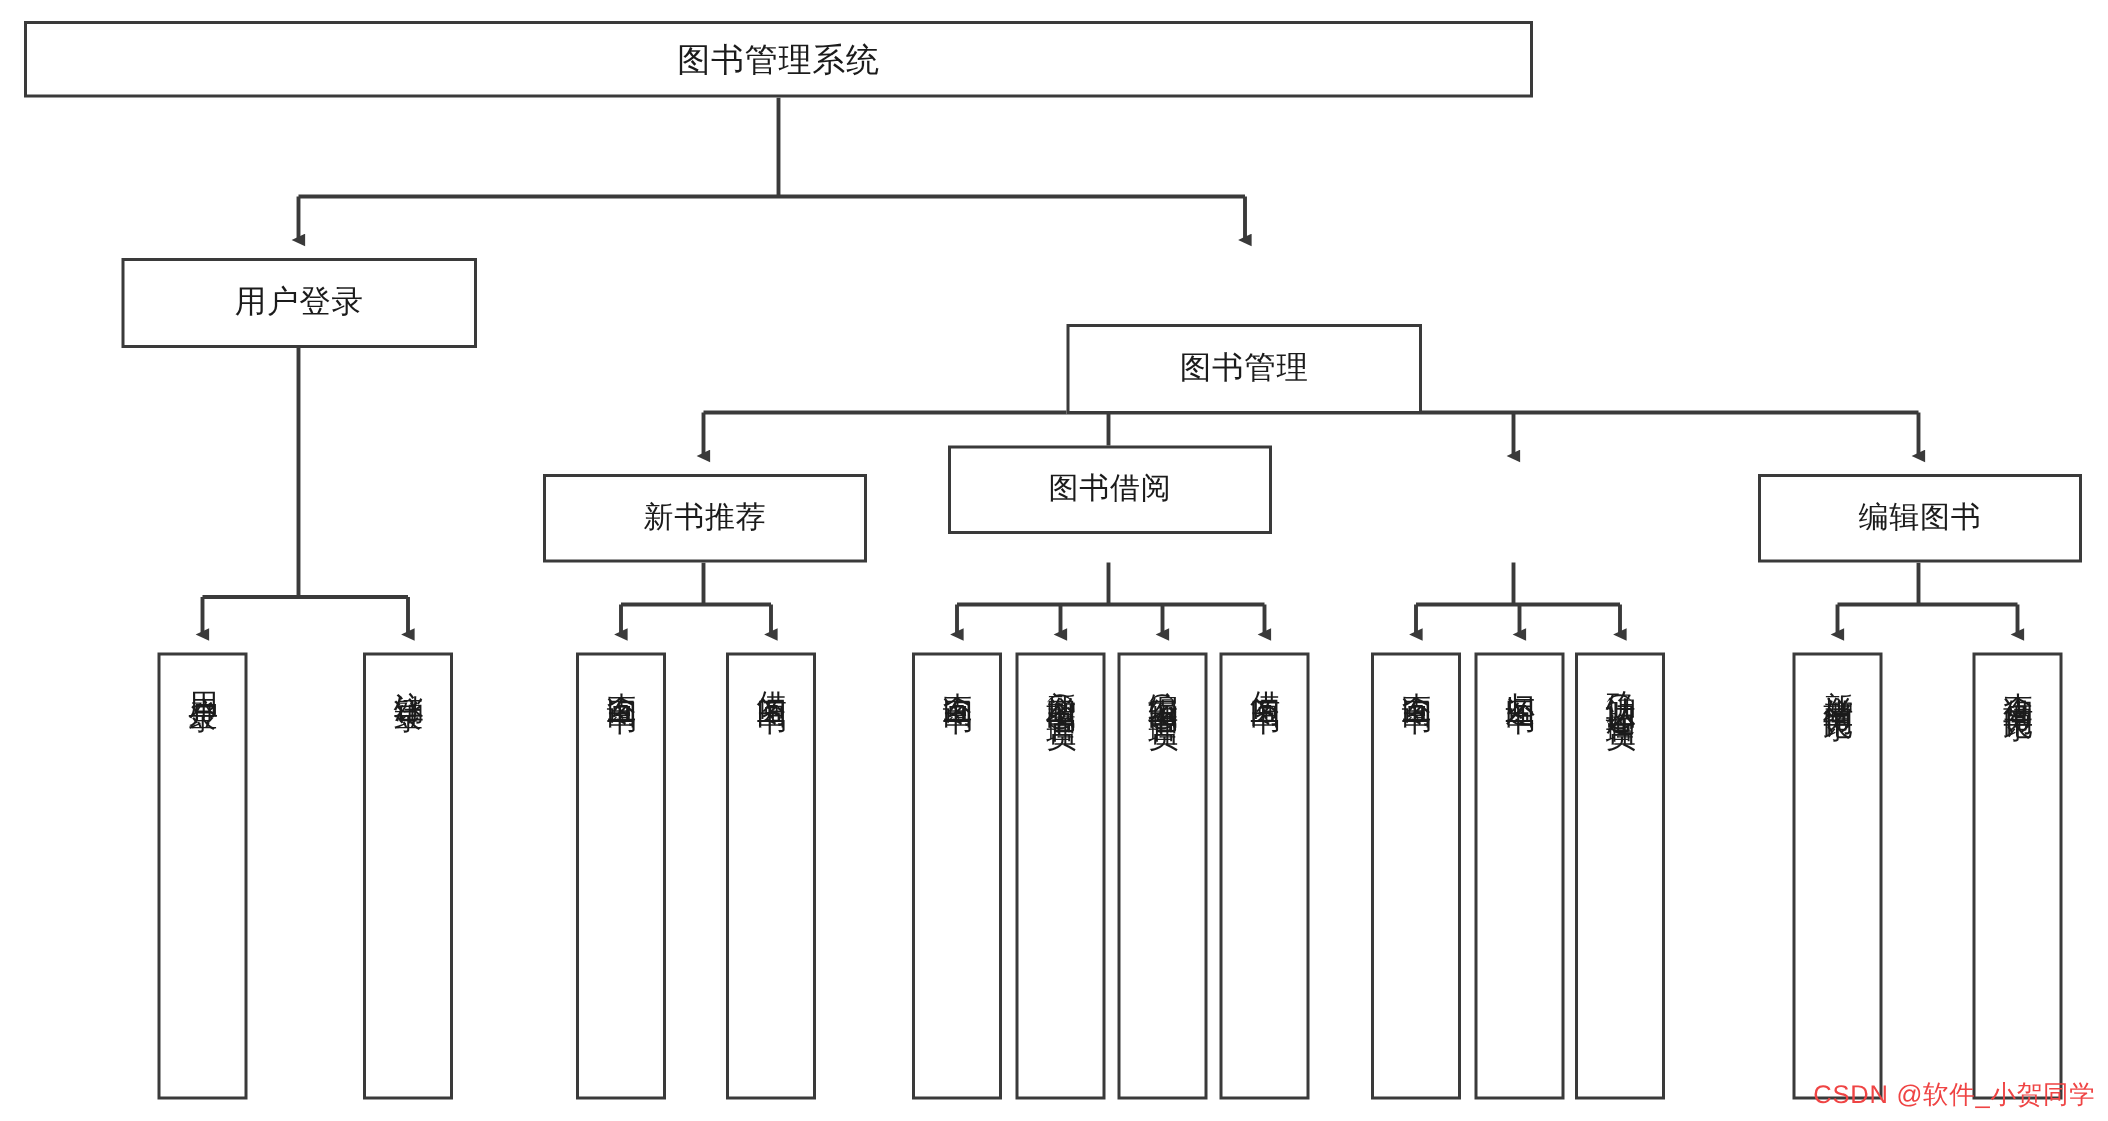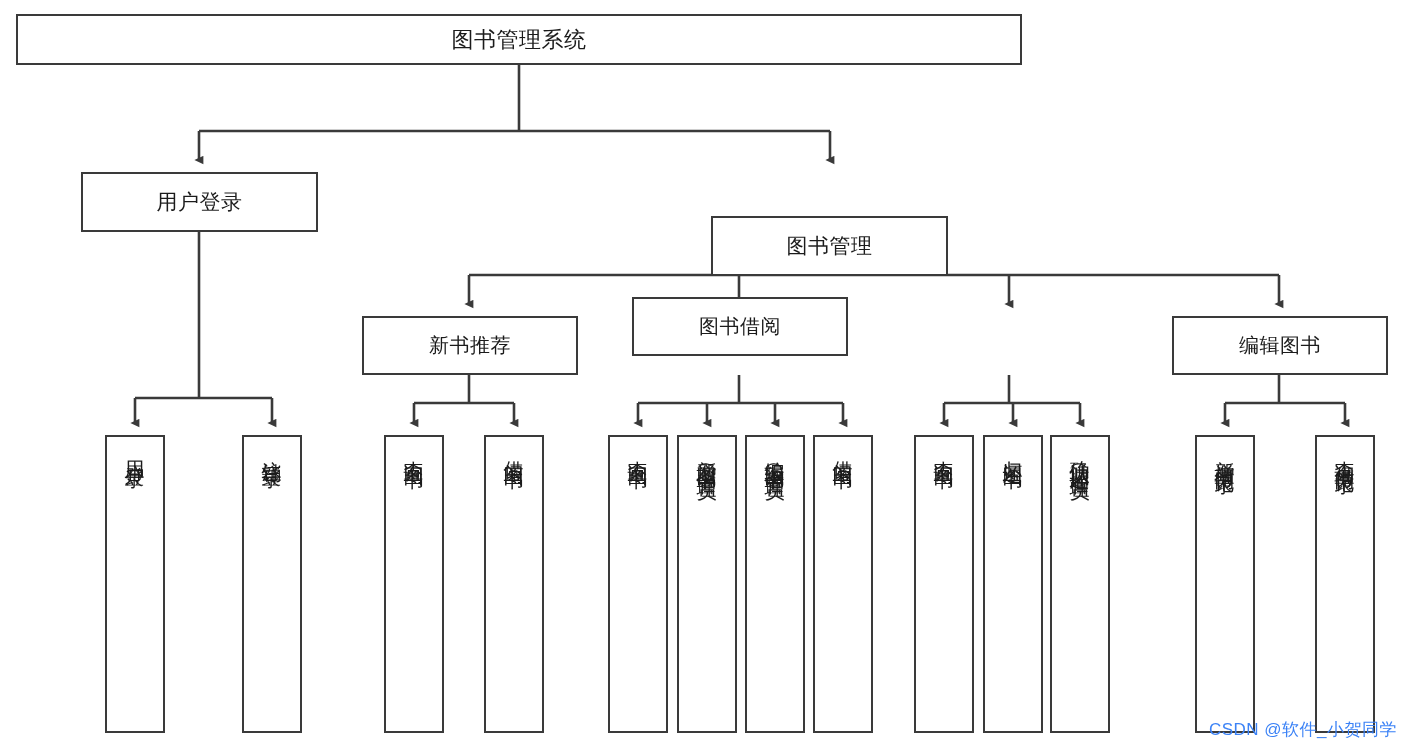--- a/index.html
+++ b/index.html
@@ -61,21 +61,21 @@
     font-size: 20px;
     letter-spacing: 3px;
     line-height: 1;
     white-space: nowrap;
   }
   .watermark {
     position: absolute;
     right: 8px;
     bottom: 6px;
     font-size: 17px;
-    color: #3b82f6;
+    color: #ef4444;
     letter-spacing: 0.5px;
     z-index: 6;
     white-space: nowrap;
   }
 </style>
 </head>
 <body>
 
 <div id="canvas">
 

